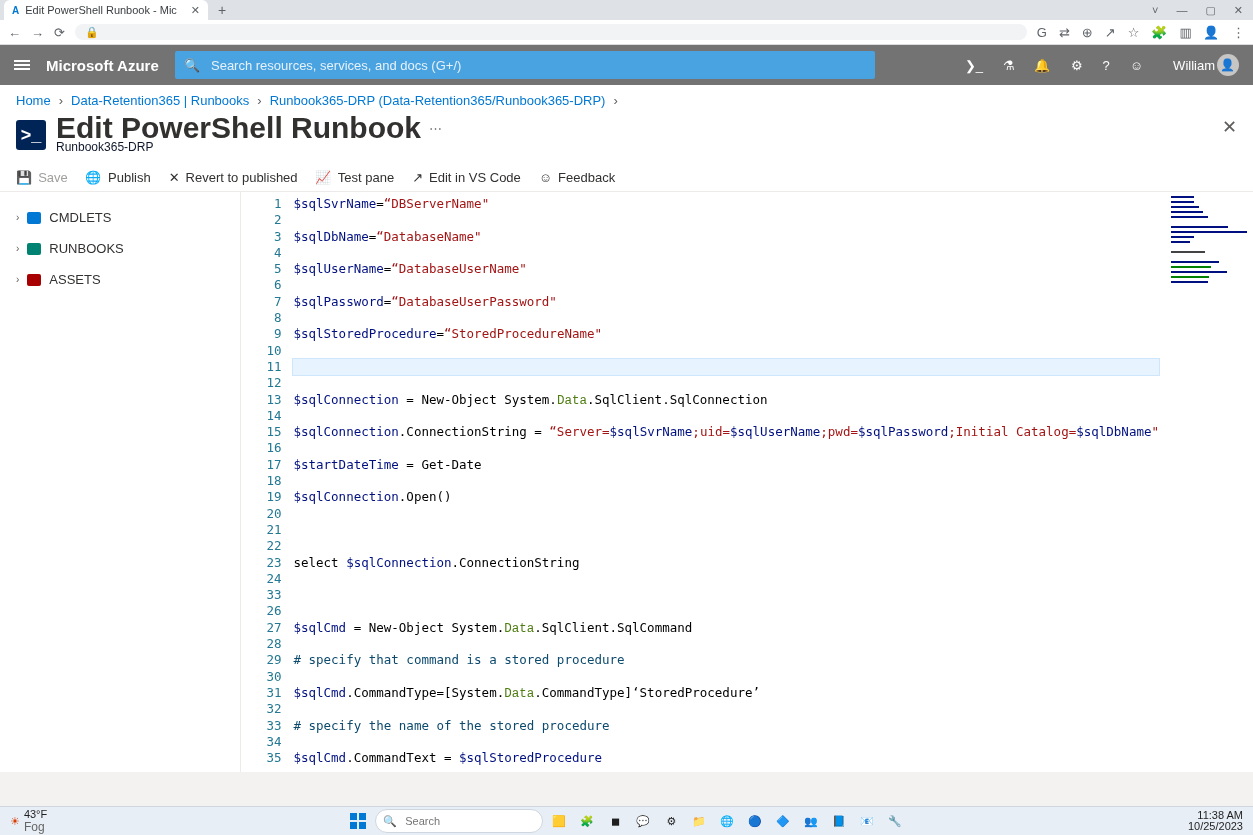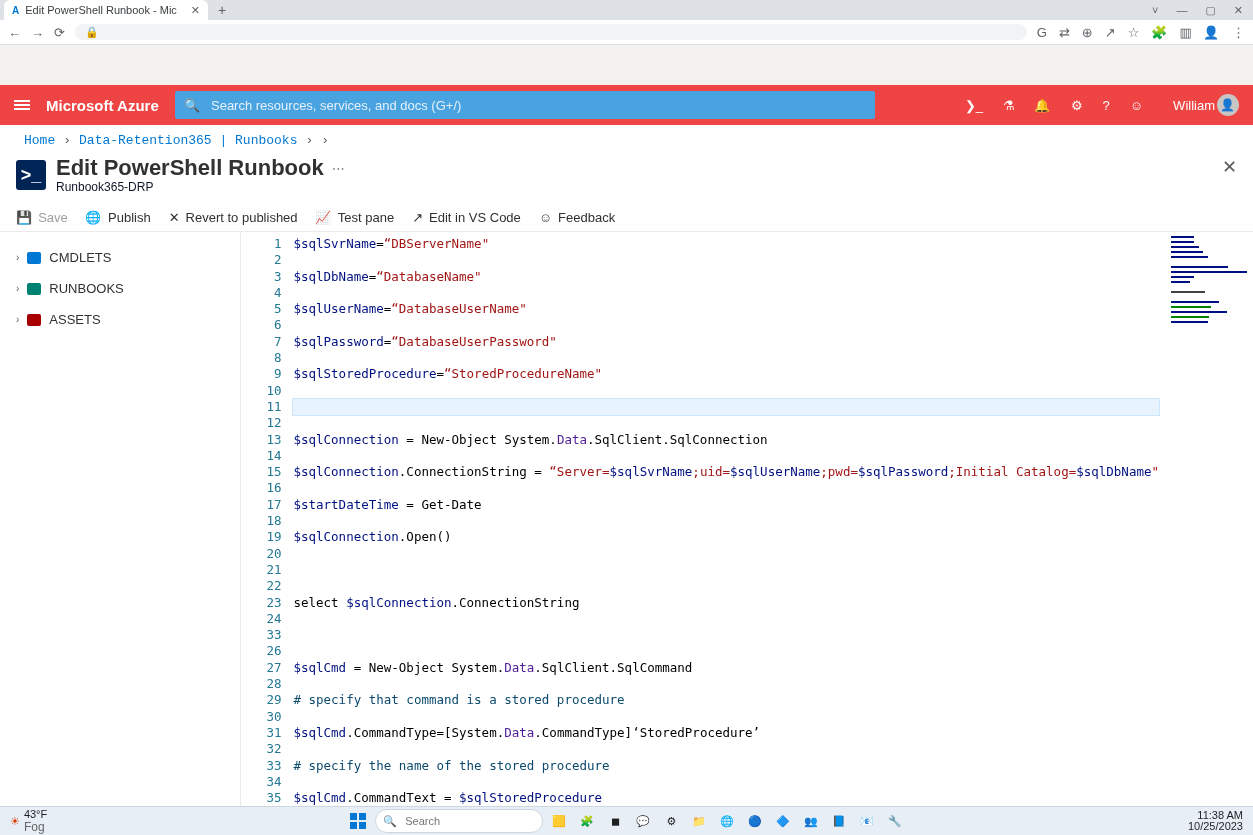--- a/index.html
+++ b/index.html
@@ -61,27 +61,26 @@
   align-items: center;
   padding: 0 10px;
   font-size: 11px;
 }
 .chrome-actions { display: flex; gap: 12px; }
 .chrome-actions span { cursor: pointer; }
 
 
 .az-topbar {
   height: 40px;
-  background: #ef4444;
+  background: #737373;
   color: #fff;
   display: flex;
   align-items: center;
   padding: 0 14px;
   gap: 16px;
-  margin-top: 40px;
 }
 .az-hamburger { cursor: pointer; }
 .az-hamburger div { width: 16px; height: 2px; background: #fff; margin: 2px 0;}
 .az-brand { font-size: 15px; font-weight: 600; white-space: nowrap;}
 .az-search {
   flex: 1;
   max-width: 680px;
   height: 28px;
   background: #49a3e1;
   border-radius: 2px;
@@ -103,45 +102,44 @@
 .az-topicons { margin-left: auto; display: flex; gap: 20px; align-items: center;}
 .az-topicons .ic { cursor: pointer; }
 .az-user { display: flex; align-items: center; gap: 2px; margin-left: 10px;}
 .az-avatar { width: 22px; height: 22px; border-radius: 50%; background: #c8c6c4; display: inline-flex; align-items: center; justify-content: center; color: #605e5c; font-size: 12px;}
 
 
 .az-breadcrumb {
   display: flex;
   align-items: center;
   gap: 8px;
-  padding: 8px 16px 4px 24px;
-  font-size: 13px;
-  background: #fff;
-  font-family: Liberation Mono, monospace;
+  padding: 8px 16px 4px 16px;
+  font-size: 13px;
+  background: #fff;
 }
 .az-breadcrumb a { color: #0078d4; text-decoration: none; cursor: pointer;}
 .az-breadcrumb .sep { color: #605e5c;}
 
 
 .az-blade-header {
   display: flex;
   align-items: flex-start;
   padding: 4px 16px 10px 16px;
   background: #fff;
   gap: 10px;
 }
 .ps-icon {
   width: 30px; height: 30px;
   background: #012456;
   border-radius: 3px;
   display: flex; align-items: center; justify-content: center;
   color: #fff; font-weight: 700; font-size: 18px;
   margin-top: 4px;
 }
-.az-title { font-size: 22px; font-weight: 600; line-height: 24px;}
+.az-title { font-size: 30px; font-weight: 600; line-height: 24px;}
 .az-subtitle { font-size: 12px; color: #0f172a;}
 .az-ellipsis { margin-left: 8px; color: #605e5c; cursor: pointer;}
 .az-close { margin-left: auto; font-size: 18px; color: #605e5c; cursor: pointer;}
 
 
 .az-cmdbar {
   display: flex;
   align-items: center;
   gap: 18px;
   padding: 6px 16px;
@@ -197,21 +195,21 @@
   user-select: none;
 }
 .gutter div { height: 16.3px; }
 .code { padding: 4px 6px; white-space: pre; }
 .code-line { height: 16.3px; }
 .code-line.current { background: #e7f3ff; outline: 1px solid #cde6fb;}
 
 .tok-var { color: #001080;}
 .tok-op { color: #000;}
 .tok-str { color: #a31515;}
-.tok-type { color: #4c1d95;}
+.tok-type { color: #4d7c0f; font-family: Liberation Mono, monospace;}
 .tok-comment { color: #0c4a6e;}
 .tok-plain { color: #000;}
 
 .minimap {
   width: 80px;
   margin-left: 4px;
   padding: 4px 2px;
   font-size: 2px;
   line-height: 2.5px;
   color: #888;
@@ -300,20 +298,21 @@
       <span class="az-avatar">👤</span>
     </div>
   </div>
 </div>
 
 <div class="az-breadcrumb">
   <a>Home</a>
   <span class="sep">›</span>
   <a>Data-Retention365 | Runbooks</a>
   <span class="sep">›</span>
+  <a>Runbook365-DRP (Data-Retention365/Runbook365-DRP)</a>
   <span class="sep">›</span>
 </div>
 
 <div class="az-blade-header">
   <div class="ps-icon">&gt;_</div>
   <div>
     <div style="display:flex;align-items:center;">
       <div class="az-title">Edit PowerShell Runbook</div>
       <div class="az-ellipsis">⋯</div>
     </div>

